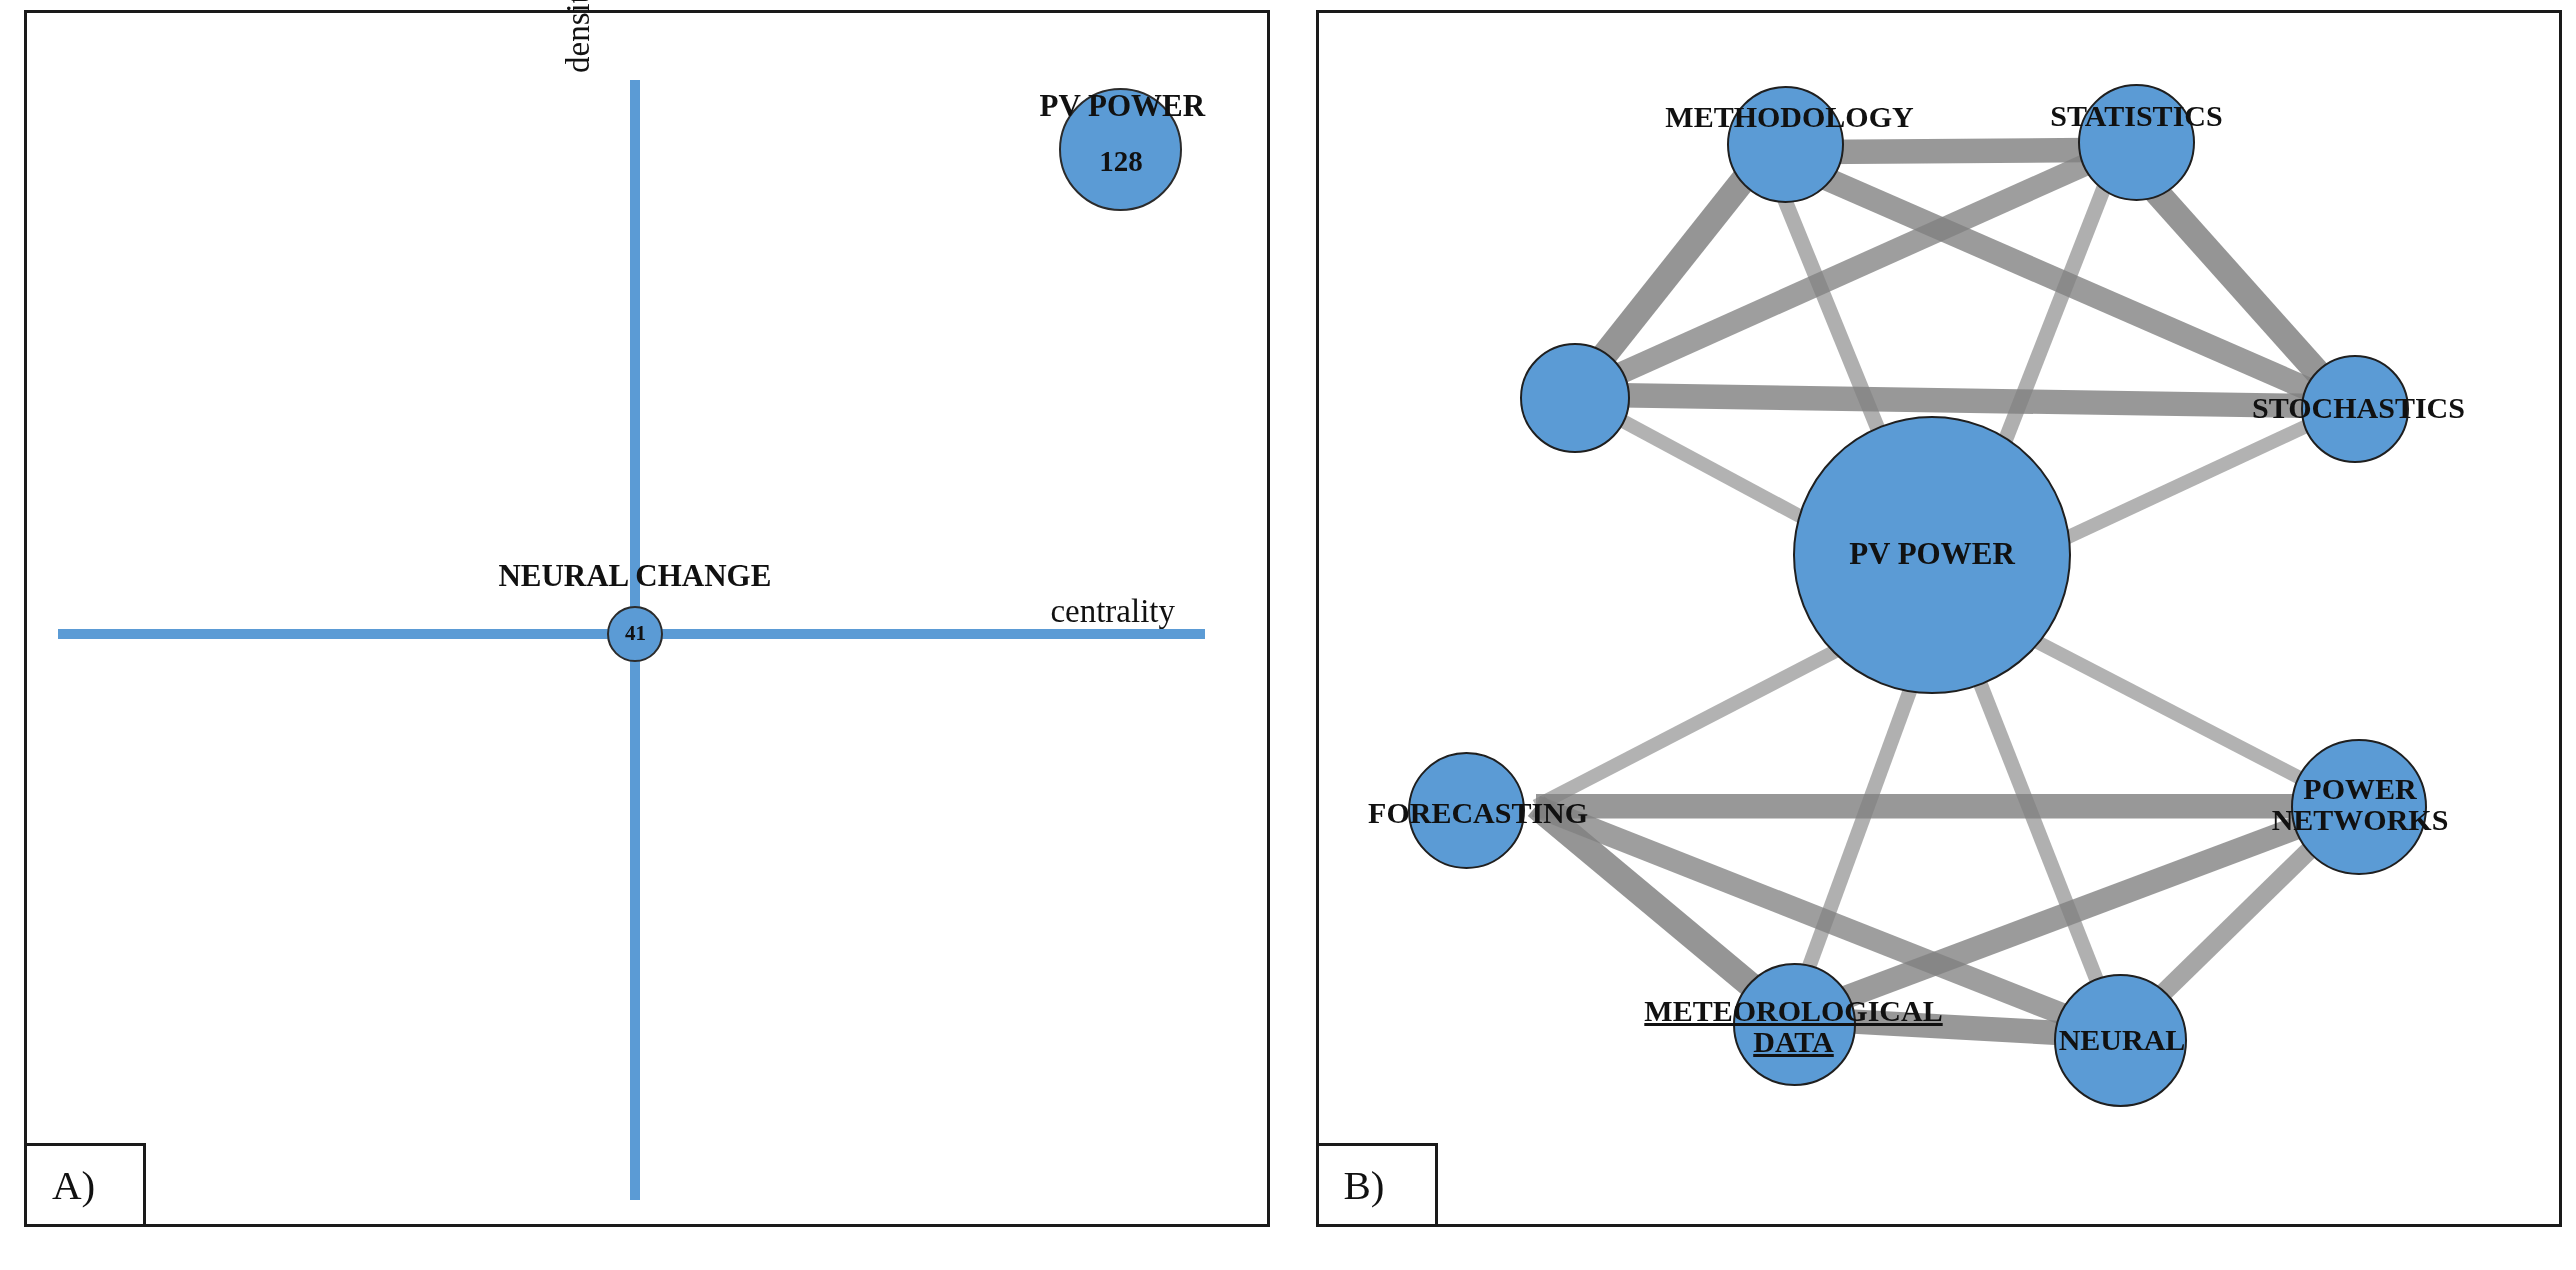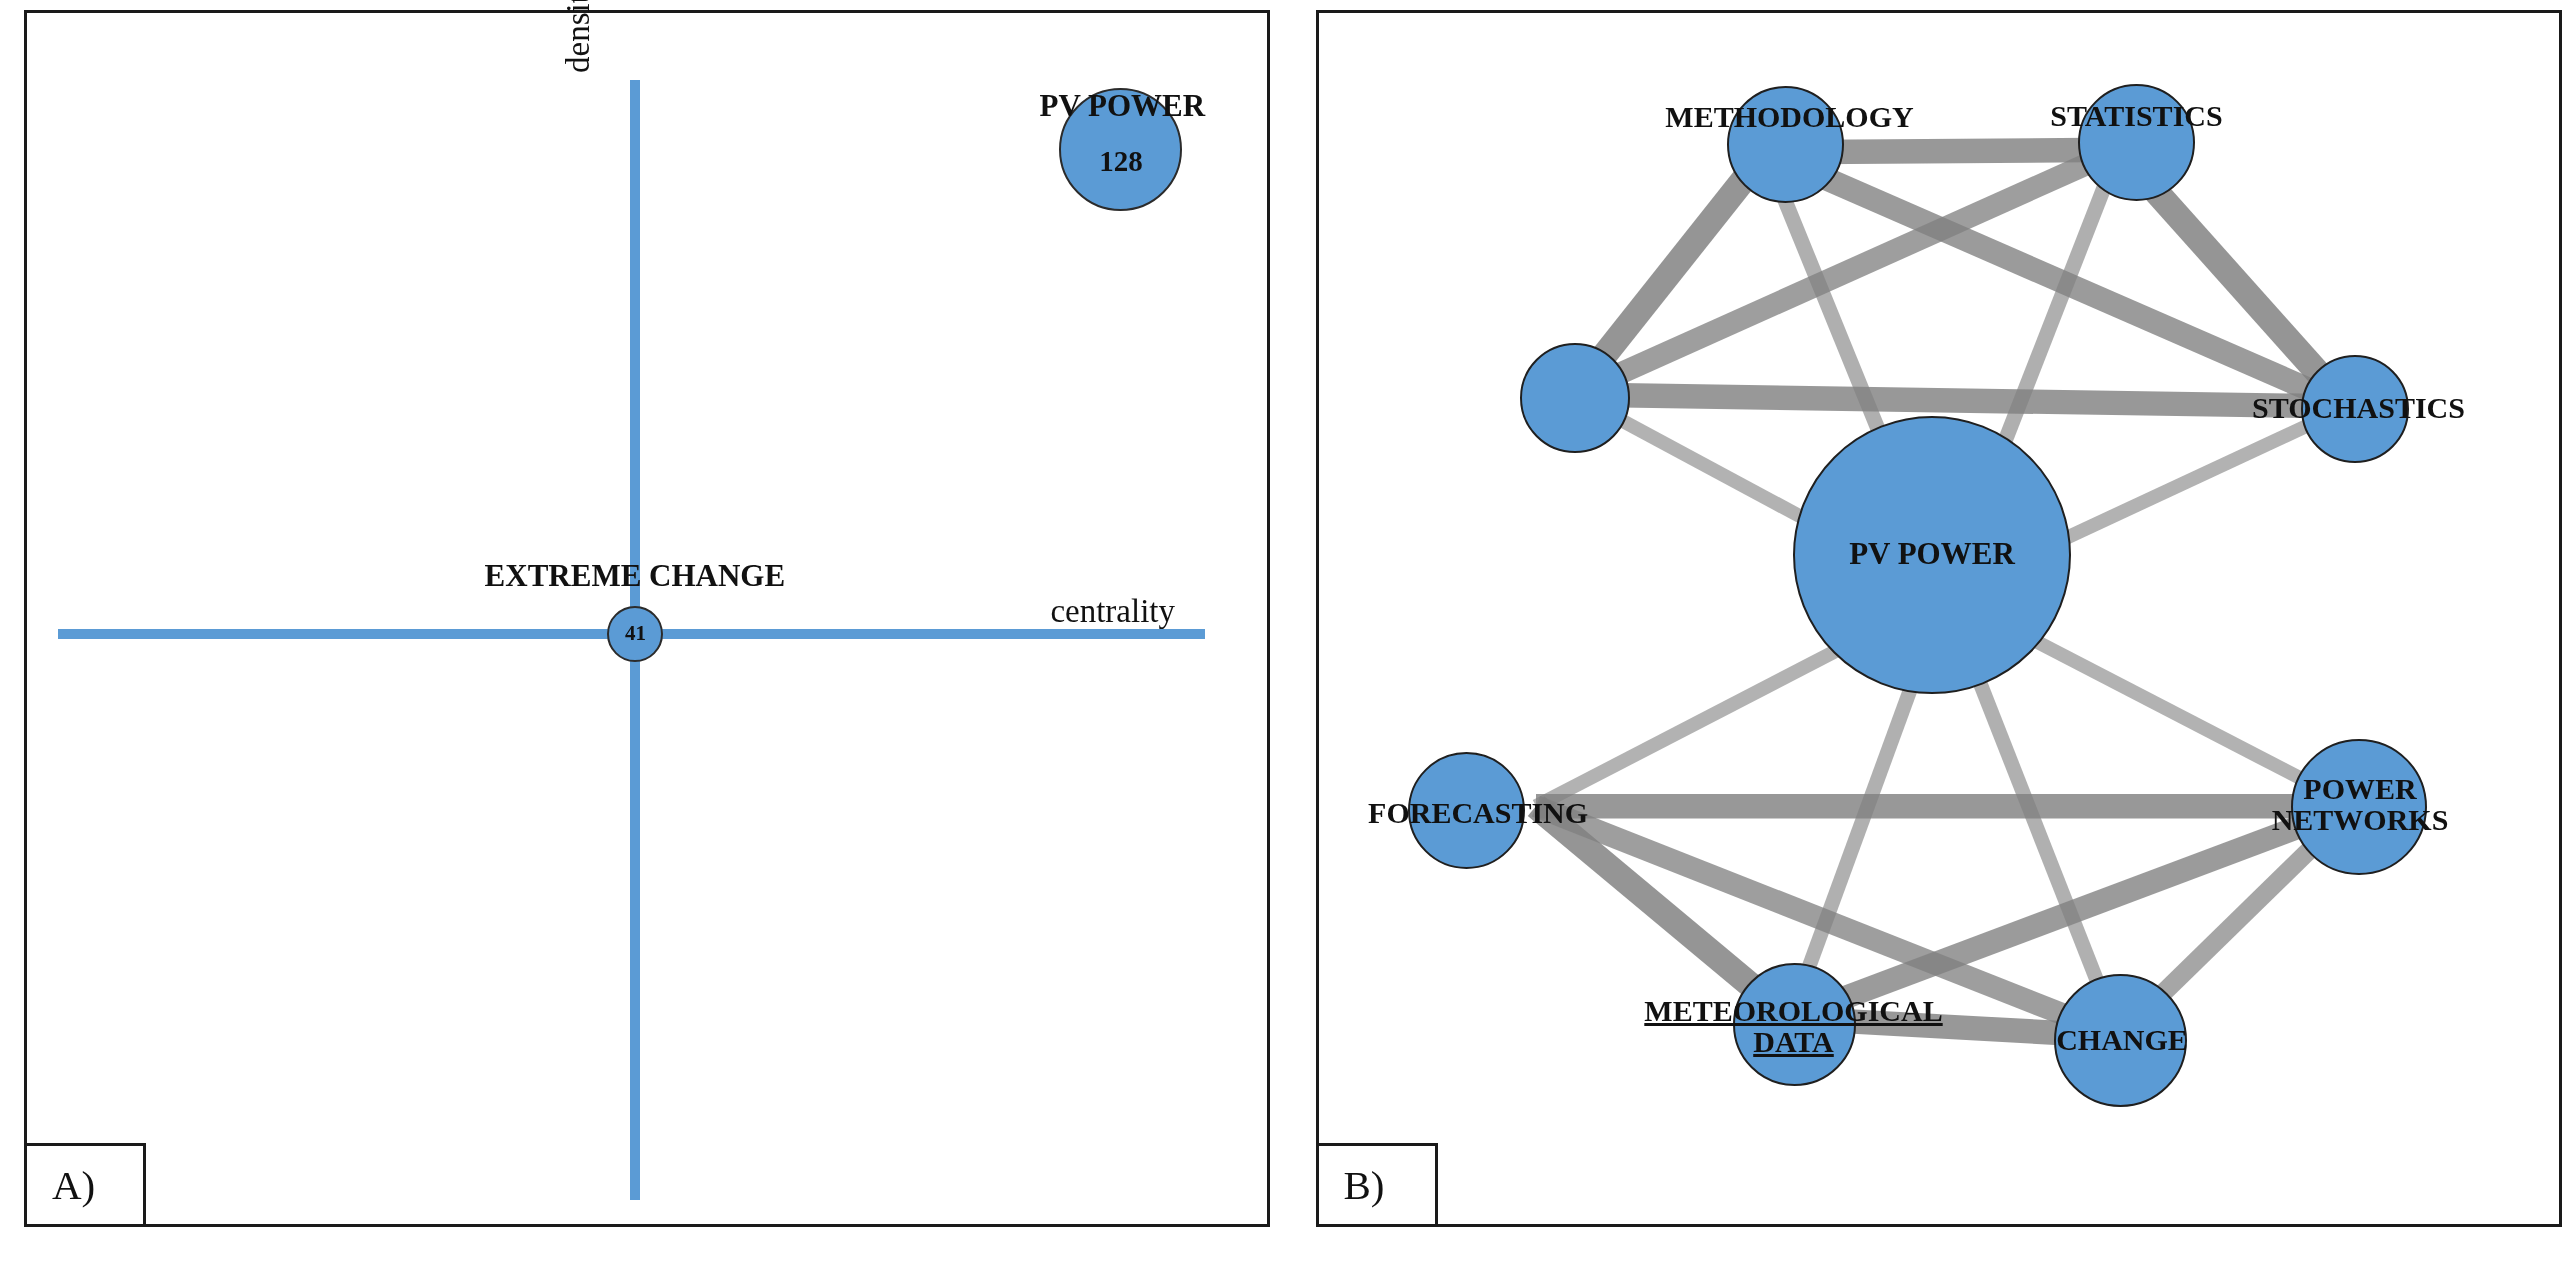--- a/index.html
+++ b/index.html
@@ -219,21 +219,21 @@
 
       <div class="axis-caption" id="axis-label-centrality">centrality</div>
 
       <div class="axis-caption" id="axis-label-density">density</div>
 
       <div class="bubble-title" id="bubble-pv-power-title">PV POWER</div>
       <div class="bubble" id="bubble-pv-power">
         <span class="bubble-value">128</span>
       </div>
 
-      <div class="bubble-title" id="bubble-climate-change-title">EXTREME CHANGE</div>
+      <div class="bubble-title" id="bubble-climate-change-title">NEURAL CHANGE</div>
       <div class="bubble" id="bubble-climate-change">
         <span class="bubble-value">41</span>
       </div>
 
       <div class="panel-label-box">
         <span class="panel-label-text">A)</span>
       </div>
     </div>
   </div>
 
@@ -282,21 +282,21 @@
 
       <div class="net-node" style="left:972px; top:726px; width:136px; height:136px;"></div>
       <div class="net-label" style="left:929px; top:760px; width:224px;">POWER
 NETWORKS</div>
 
       <div class="net-node" style="left:414px; top:950px; width:123px; height:123px;"></div>
       <div class="net-label" style="left:258px; top:982px; width:433px;text-decoration:underline;">METEOROLOGICAL
 DATA</div>
 
       <div class="net-node" style="left:735px; top:961px; width:133px; height:133px;"></div>
-      <div class="net-label" style="left:698px; top:1011px; width:210px;">CHANGE</div>
+      <div class="net-label" style="left:698px; top:1011px; width:210px;">NEURAL</div>
 
       <div class="panel-label-box">
         <span class="panel-label-text">B)</span>
       </div>
     </div>
   </div>
 
 </div>
 
 

